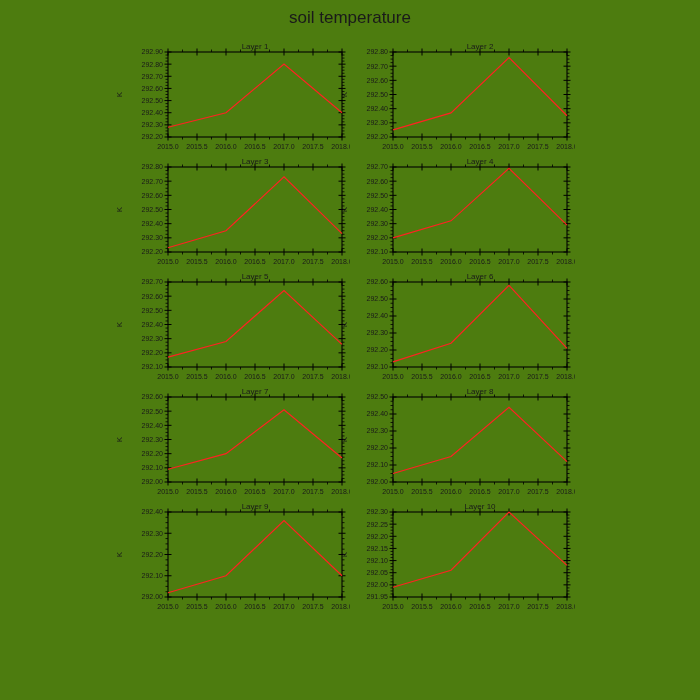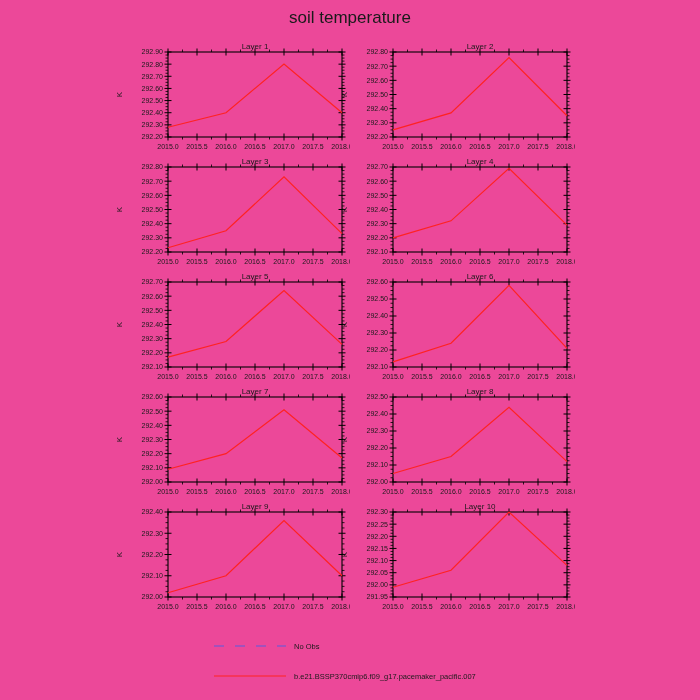--- a/index.html
+++ b/index.html
@@ -1,16 +1,16 @@
 <!DOCTYPE html>
 <html><head>
 <meta charset="utf-8">
 <style>
   html,body{margin:0;padding:0;background:#fff;}
-  #page{position:relative;width:700px;height:700px;background:#ec4899;overflow:hidden;
+  #page{position:relative;width:700px;height:700px;background:#4d7c0f;overflow:hidden;
         font-family:"Liberation Sans","DejaVu Sans",sans-serif;color:#000;}
   #main-title{position:absolute;top:8px;left:0;width:700px;text-align:center;
               font-size:17px;color:#1a1a1a;}
   svg.subplot{position:absolute;}
   svg.subplot text{font-family:"Liberation Sans","DejaVu Sans",sans-serif;fill:#1a1a1a;}
   .tick-label{font-size:7px;}
   .sub-title{font-size:8px;}
   .axis-label{font-size:8px;}
   #legend{position:absolute;left:213px;top:641px;}
   .legend-row{display:flex;align-items:center;height:10px;}
@@ -960,27 +960,13 @@
         <line x1="159.5" y1="7.5" x2="159.5" y2="10" stroke="#000" stroke-width="0.8"></line>
         <line x1="188.5" y1="95" x2="188.5" y2="97.5" stroke="#000" stroke-width="0.8"></line>
         <line x1="188.5" y1="7.5" x2="188.5" y2="10" stroke="#000" stroke-width="0.8"></line>
         <line x1="217.5" y1="95" x2="217.5" y2="97.5" stroke="#000" stroke-width="0.8"></line>
         <line x1="217.5" y1="7.5" x2="217.5" y2="10" stroke="#000" stroke-width="0.8"></line>
         <polyline points="58.00,85.29 116.00,68.29 174.00,10.00 232.00,63.43" fill="none" stroke="#ff2222" stroke-width="1.2"></polyline>
         <text class="sub-title" x="145" y="7" text-anchor="middle">Layer 10</text>
         <text class="axis-label" x="12" y="52.5" text-anchor="middle" transform="rotate(-90 12 52.5)">K</text>
       </svg>
     </div>
-  <div id="legend">
-    <div class="legend-row">
-      <svg class="legend-line" width="74" height="4">
-        <line id="legend-line-0" x1="1" y1="2" x2="73" y2="2" stroke-width="1.1" stroke-dasharray="10,11" stroke="#5a5add"></line>
-      </svg>
-      <span class="legend-label">No Obs</span>
-    </div>
-    <div class="legend-row">
-      <svg class="legend-line" width="74" height="4">
-        <line id="legend-line-1" x1="1" y1="2" x2="73" y2="2" stroke-width="1.1" stroke="#ff2222"></line>
-      </svg>
-      <span class="legend-label">b.e21.BSSP370cmip6.f09_g17.pacemaker_pacific.007</span>
-    </div>
-  </div>
 </div>
 
 </body></html>

